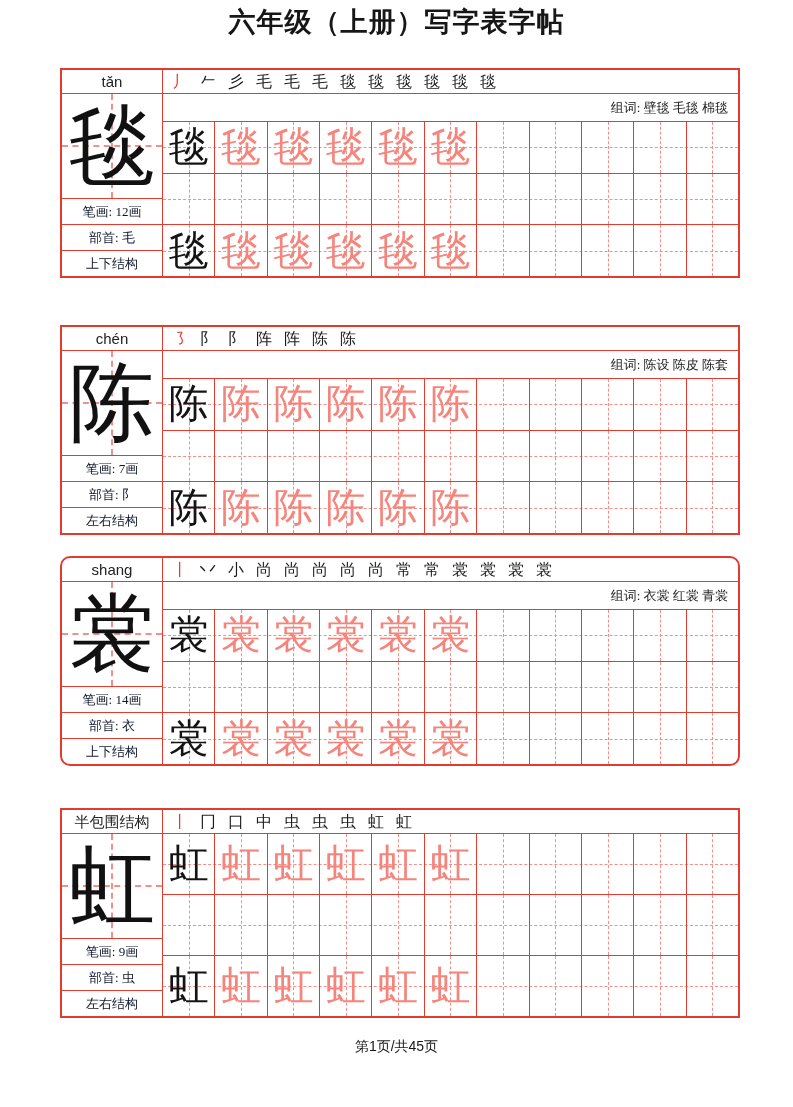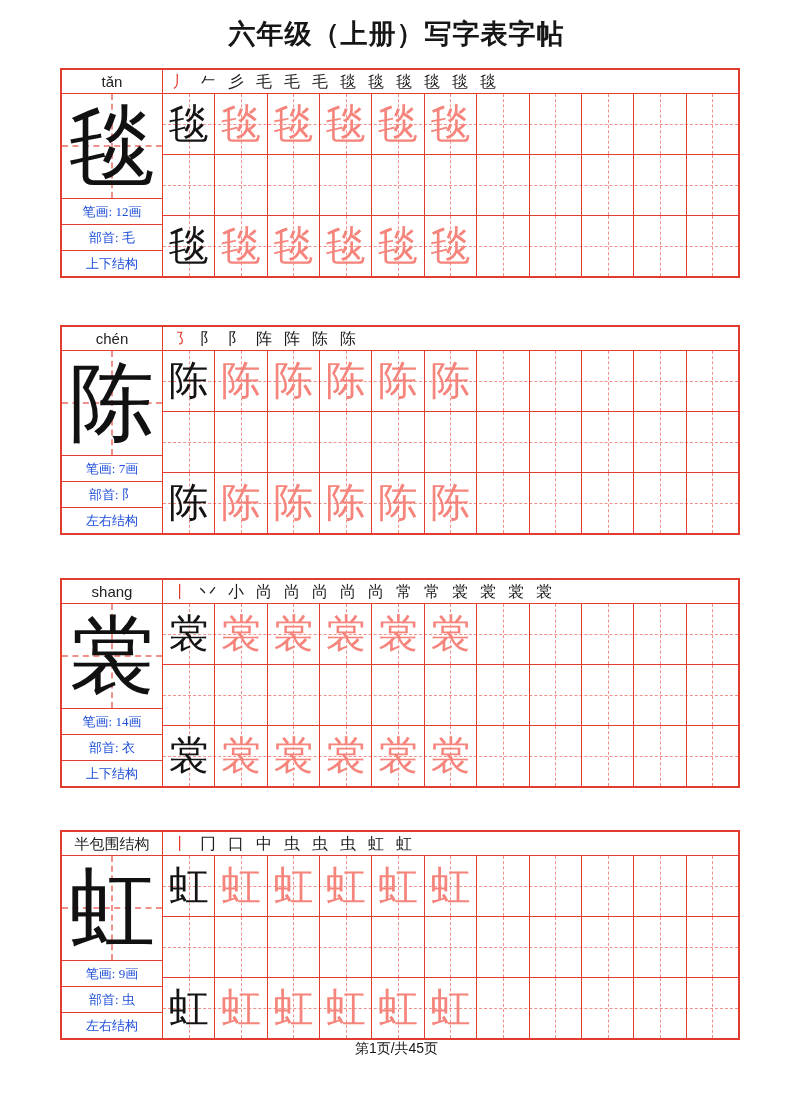--- a/index.html
+++ b/index.html
@@ -8,51 +8,51 @@
     --pink:#f5857c;
     --ink:#1a1a1a;
   }
   *{margin:0;padding:0;box-sizing:border-box;}
   html,body{background:#ffffff;}
   body{
     width:793px;height:1107px;position:relative;
     font-family:"Liberation Sans",sans-serif;color:var(--ink);
   }
   .title{
-    padding-top:16px;height:68px;text-align:center;
+    padding-top:4px;height:68px;text-align:center;
     font-size:27px;font-weight:bold;letter-spacing:1px;color:#161616;
     font-family:"Liberation Sans",sans-serif;
   }
   .sheet{margin-left:60px;width:680px;}
   .block{
     width:680px;height:210px;border:2px solid var(--red);
     display:flex;background:#fff;
   }
   .block.gap1{margin-bottom:47px;}
-  .block.gap2{margin-bottom:43px;}
-  .block.gap3{margin-bottom:42px;}
+  .block.gap2{margin-bottom:21px;}
+  .block.gap3{margin-bottom:42px;border-radius:10px;}
   
   .left{width:101px;border-right:1px solid var(--red);display:flex;flex-direction:column;}
   .pinyin-cell{
     height:24px;border-bottom:1px solid var(--red);
     text-align:center;line-height:23px;font-size:15px;color:#222;
     font-family:"Liberation Sans",sans-serif;
   }
   .bigbox{flex:1;position:relative;}
   .bigbox .hline{position:absolute;left:0;right:0;top:50%;margin-top:-1px;border-top:2px dashed var(--dash);}
   .bigbox .vline{position:absolute;top:0;bottom:0;left:50%;margin-left:-1px;border-left:2px dashed var(--dash);}
   .bigchar{
     position:absolute;inset:0;display:flex;align-items:center;justify-content:center;
     font-size:86px;line-height:1;color:#111;
     font-family:"Liberation Serif","DejaVu Serif",serif;
   }
   .lrow{
     height:26px;border-top:1px solid var(--red);
     display:flex;align-items:center;justify-content:center;
-    font-size:13px;color:#1d4ed8;
+    font-size:13px;color:#0f172a;
     font-family:"Liberation Serif","DejaVu Serif",serif;
   }
   
   .right{flex:1;display:flex;flex-direction:column;}
   .strokerow{
     height:24px;border-bottom:1px solid var(--red);
     display:flex;align-items:center;gap:12px;padding-left:9px;
     font-size:16px;line-height:1;overflow:hidden;
     font-family:"Liberation Serif","DejaVu Serif",serif;color:#1c1c1c;
   }
@@ -76,21 +76,21 @@
     content:"";position:absolute;top:0;bottom:0;left:50%;
     border-left:1px dashed var(--dash);
   }
   .pchar{
     position:relative;z-index:1;font-size:40px;line-height:1;
     font-family:"Liberation Serif","DejaVu Serif",serif;
   }
   .pchar.ink{color:#141414;}
   .pchar.trace{color:var(--pink);}
   .footer{
-    text-align:center;font-size:14px;color:#161616;
+    margin-top:20px;text-align:center;font-size:14px;color:#161616;
     font-family:"Liberation Sans",sans-serif;
   }
 </style>
 </head>
 <body>
 
 <div class="title">六年级（上册）写字表字帖</div>
 
 <div class="sheet">
 
@@ -114,20 +114,21 @@
           <span class="stroke-step">毛</span>
           <span class="stroke-step">毛</span>
           <span class="stroke-step">毛</span>
           <span class="stroke-step">毯</span>
           <span class="stroke-step">毯</span>
           <span class="stroke-step">毯</span>
           <span class="stroke-step">毯</span>
           <span class="stroke-step">毯</span>
           <span class="stroke-step">毯</span>
         </div>
+      <div class="zucirow">组词: 壁毯 毛毯 棉毯</div>
       <div class="prow">
           <div class="hdash"></div>
           <div class="pcell">
             <span class="pchar ink">毯</span>
           </div>
           <div class="pcell">
             <span class="pchar trace">毯</span>
           </div>
           <div class="pcell">
             <span class="pchar trace">毯</span>
@@ -205,20 +206,21 @@
     <div class="right">
       <div class="strokerow">
           <span class="stroke-step first">㇌</span>
           <span class="stroke-step">阝</span>
           <span class="stroke-step">阝</span>
           <span class="stroke-step">阵</span>
           <span class="stroke-step">阵</span>
           <span class="stroke-step">陈</span>
           <span class="stroke-step">陈</span>
         </div>
+      <div class="zucirow">组词: 陈设 陈皮 陈套</div>
       <div class="prow">
           <div class="hdash"></div>
           <div class="pcell">
             <span class="pchar ink">陈</span>
           </div>
           <div class="pcell">
             <span class="pchar trace">陈</span>
           </div>
           <div class="pcell">
             <span class="pchar trace">陈</span>
@@ -303,20 +305,21 @@
           <span class="stroke-step">尚</span>
           <span class="stroke-step">尚</span>
           <span class="stroke-step">尚</span>
           <span class="stroke-step">常</span>
           <span class="stroke-step">常</span>
           <span class="stroke-step">裳</span>
           <span class="stroke-step">裳</span>
           <span class="stroke-step">裳</span>
           <span class="stroke-step">裳</span>
         </div>
+      <div class="zucirow">组词: 衣裳 红裳 青裳</div>
       <div class="prow">
           <div class="hdash"></div>
           <div class="pcell">
             <span class="pchar ink">裳</span>
           </div>
           <div class="pcell">
             <span class="pchar trace">裳</span>
           </div>
           <div class="pcell">
             <span class="pchar trace">裳</span>

